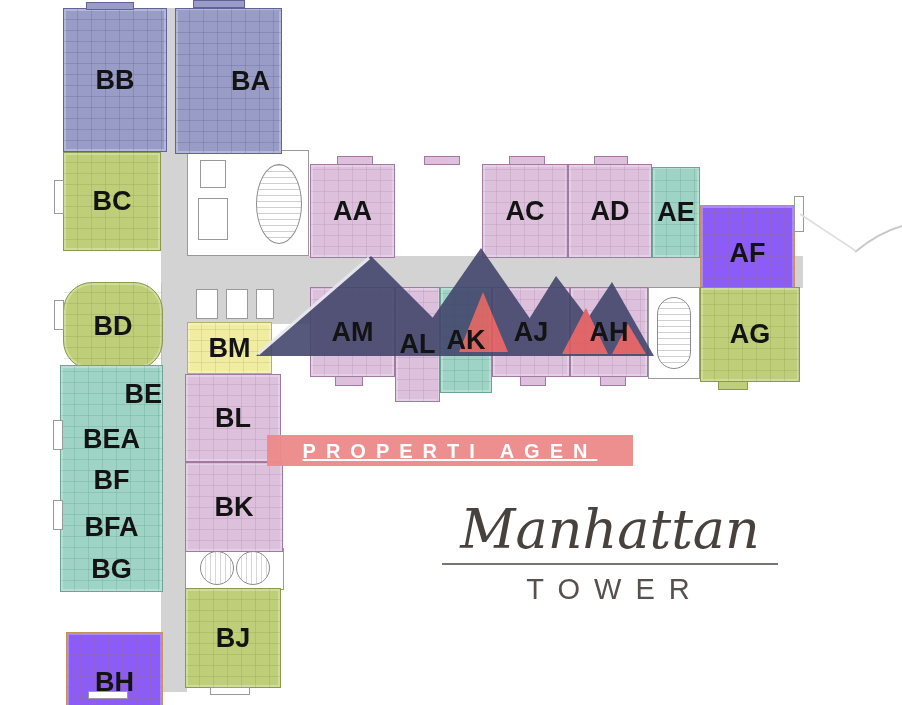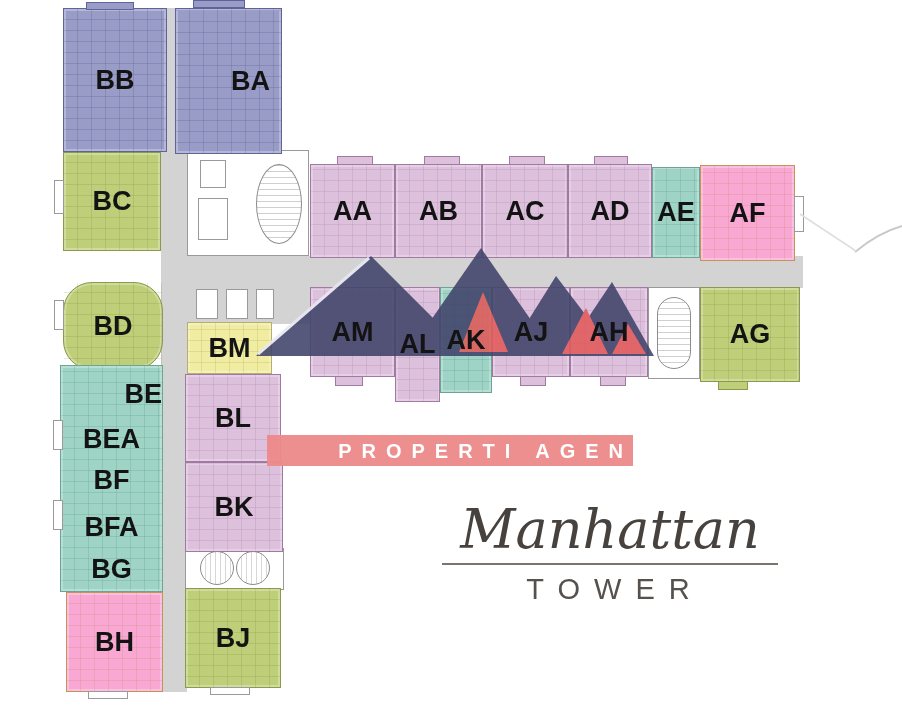--- a/index.html
+++ b/index.html
@@ -19,34 +19,34 @@
   .unit{position:absolute;box-sizing:border-box;display:flex;align-items:center;justify-content:center;
         box-shadow:inset 0 0 0 2px rgba(255,255,255,.28);}
   .unit .tex{position:absolute;inset:0;opacity:.55;pointer-events:none;
         background-image:
           repeating-linear-gradient(0deg,transparent 0 10px,var(--ln) 10px 11px),
           repeating-linear-gradient(90deg,transparent 0 13px,var(--ln) 13px 14px);}
   .purple{background:#989cc6;--ln:rgba(50,50,105,.30);border:1.5px solid #60639a;}
   .pink  {background:#dcc0dc;--ln:rgba(128,78,128,.26);border:1.5px solid #a379a3;}
   .green {background:#bece79;--ln:rgba(98,112,35,.28);border:1.5px solid #8a9a4a;}
   .teal  {background:#9ed3c5;--ln:rgba(30,105,90,.26);border:1.5px solid #6aa596;}
-  .orange{background:#f9a8d4;--ln:rgba(178,112,45,.28);border:1.5px solid #c79257;}
+  .orange{background:#8b5cf6;--ln:rgba(178,112,45,.28);border:1.5px solid #c79257;margin-top:40px;}
   .yellow{background:#f0eda2;--ln:rgba(148,138,58,.34);border:1.5px solid #b8b069;}
   .ulabel{position:relative;z-index:3;font-weight:800;font-size:27px;color:#131313;letter-spacing:0;}
   .stack{position:absolute;left:0;width:100%;text-align:center;z-index:3;font-weight:800;font-size:27px;color:#131313;}
   .bump{position:absolute;box-sizing:border-box;background:#fff;border:1px solid #9a9a9a;}
   .bump.p{background:#dcc0dc;border-color:#a379a3;}
   .bump.v{background:#989cc6;border-color:#60639a;}
   .bump.g{background:#bece79;border-color:#8a9a4a;}
   
   #logo{position:absolute;left:256px;top:248px;opacity:.88;}
   #wm-brand{position:absolute;left:252px;top:352px;width:400px;text-align:center;
     font-size:72px;font-weight:900;letter-spacing:1px;color:rgba(64,67,104,.85);line-height:1;}
   #wm-banner{position:absolute;left:267px;top:435px;width:366px;height:31px;background:#ee8a8a;
-    color:#ffffff;font-weight:700;font-size:20px;letter-spacing:10px;text-align:right;line-height:32px;opacity:.95;}
+    color:#ffffff;font-weight:700;font-size:20px;letter-spacing:10px;text-align:center;line-height:32px;opacity:.95;text-decoration:underline;}
   
   #sign{position:absolute;left:440px;top:500px;width:340px;text-align:center;color:#47423e;}
   #sign .script{font-family:"DejaVu Serif", serif;font-style:italic;font-size:54px;line-height:1.1;}
   #sign .rule{height:2px;background:#7a756f;margin:4px 2px 8px 2px;}
   #sign .tower{font-size:29px;font-weight:400;letter-spacing:14px;color:#56514c;padding-left:10px;}
   
   #siteline{position:absolute;left:0;top:0;pointer-events:none;}
 </style>
 </head>
 <body>
@@ -82,24 +82,20 @@
     <span class="ulabel">BA</span>
   </div>
   <div class="unit green" style="left:63px;top:152px;width:98px;height:99px;">
     <div class="tex"></div>
     <span class="ulabel">BC</span>
   </div>
 
   <div class="unit pink" style="left:310px;top:164px;width:85px;height:94px;">
     <div class="tex"></div>
     <span class="ulabel">AA</span>
-  </div>
-  <div class="unit pink" style="left:395px;top:164px;width:87px;height:94px;">
-    <div class="tex"></div>
-    <span class="ulabel">AB</span>
   </div>
   <div class="unit pink" style="left:482px;top:164px;width:86px;height:94px;">
     <div class="tex"></div>
     <span class="ulabel">AC</span>
   </div>
   <div class="unit pink" style="left:568px;top:164px;width:84px;height:94px;">
     <div class="tex"></div>
     <span class="ulabel">AD</span>
   </div>
   <div class="unit teal" style="left:652px;top:167px;width:48px;height:91px;">

